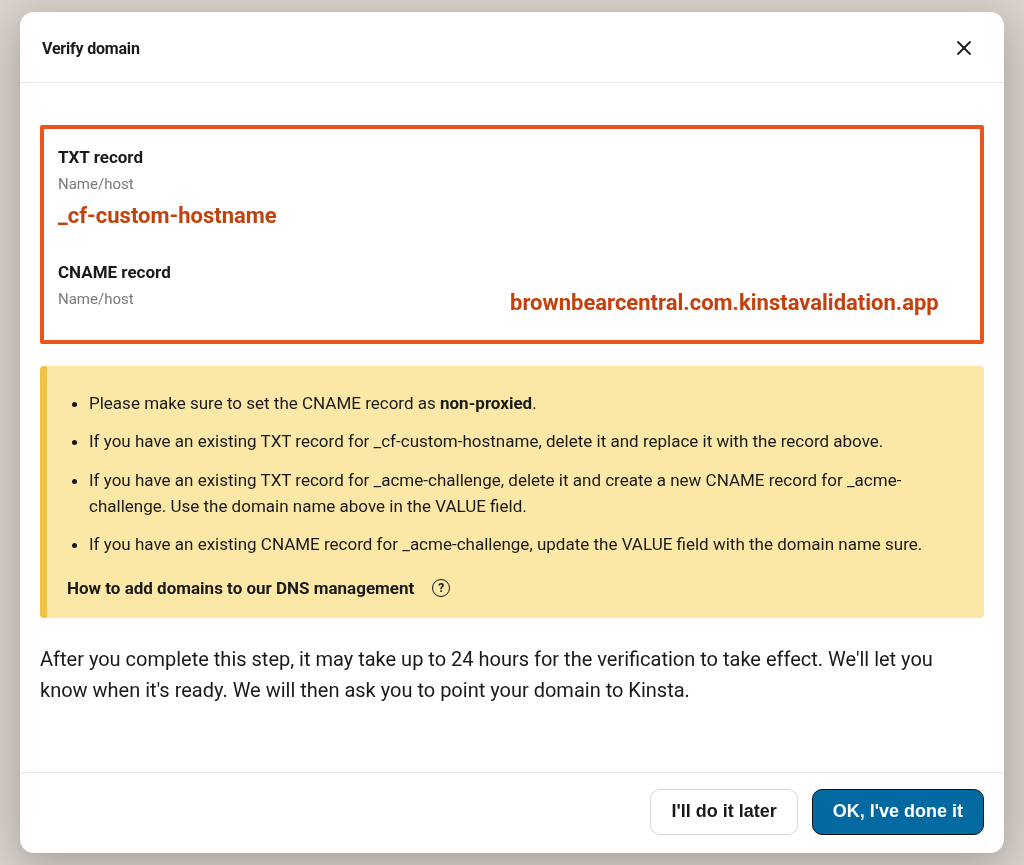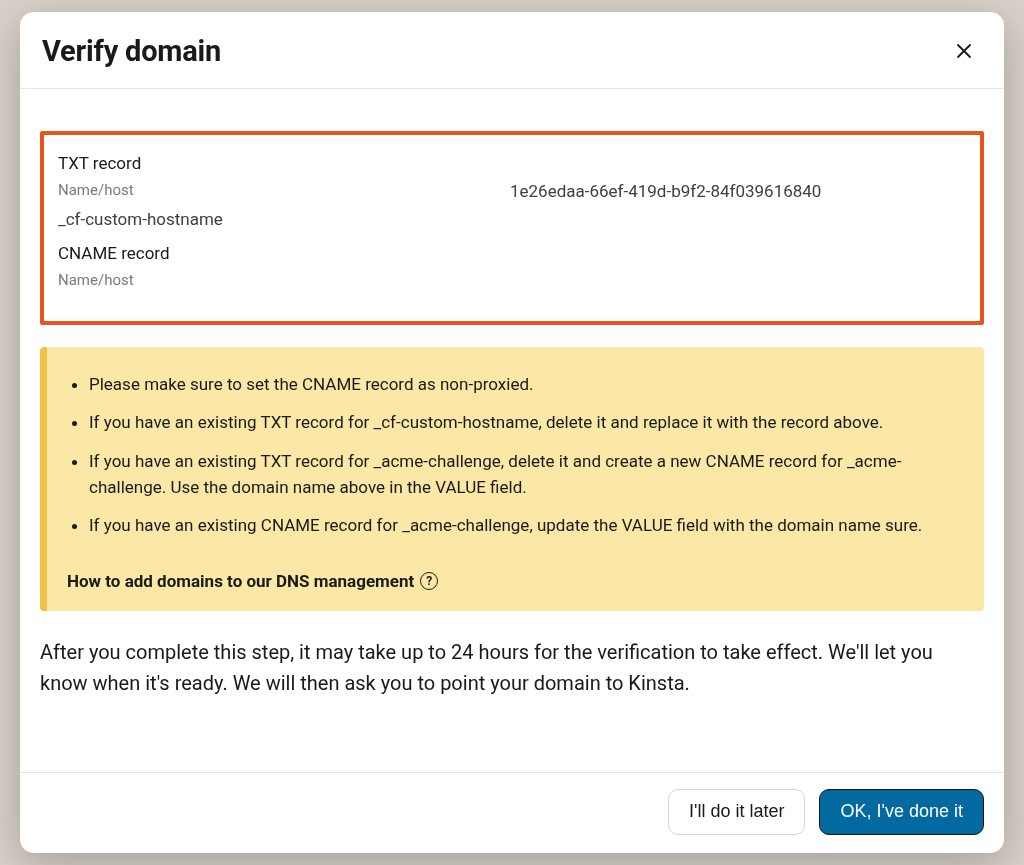--- a/index.html
+++ b/index.html
@@ -18,21 +18,21 @@
     display:flex; flex-direction:column;
     overflow:hidden;
   }
   .modal-header {
     display:flex; align-items:center; justify-content:space-between;
     padding:22px 26px 20px 22px;
     border-bottom:1px solid #e6e6e6;
     position:relative;
   }
   .modal-title {
-    font-size:29px; font-weight:700; color:#1a1a1a; letter-spacing:-0.2px;
+    font-size:16px; font-weight:700; color:#1a1a1a; letter-spacing:-0.2px;
   }
   .close-x {
     width:28px; height:28px; display:flex; align-items:center; justify-content:center;
     background:transparent; border:none; cursor:pointer; color:#222;
     font-size:16px;
   }
   .close-x svg { width:16px; height:16px; display:block; }
   .modal-body {
     padding:24px 20px 10px 20px;
     flex:1; overflow:auto;
@@ -40,55 +40,55 @@
   }
   .intro { line-height:1.55; font-size:17px; color:#1a1a1a; }
   .intro .lead { }
   .intro strong { font-weight:700; }
   .records-box {
     margin-top:18px;
     border:4px solid #e8541c;
     border-radius:2px;
     padding:16px 18px 22px 14px;
   }
-  .rec-title { font-weight:400; font-size:17px; margin-top:2px; margin-bottom:8px; }
-  .rec-title.second { margin-top:14px; }
+  .rec-title { font-weight:700; font-size:17px; margin-top:2px; margin-bottom:8px; }
+  .rec-title.second { margin-top:34px; }
   .rec-grid {
     display:grid; grid-template-columns: 1fr 1fr; 
   }
   .rec-label { font-size:15px; color:#7a7a7a; margin-bottom:10px; }
-  .rec-value { font-size:17px; color:#404040; word-break:break-all; }
+  .rec-value { font-size:22px; color:#c2410c; word-break:break-all;font-weight:bold; }
   .note-box {
     margin-top:22px;
     background:#fbe8a6;
     border-left:7px solid #f0c246;
     border-radius:4px;
     padding:18px 22px 20px 20px;
   }
   .note-box ul { list-style:disc; padding-left:22px; }
   .note-box li { font-size:17px; line-height:1.55; margin:6px 0 12px 0; color:#1a1a1a; }
-  .note-box li strong { font-weight:400;margin-top:12px; }
+  .note-box li strong { font-weight:700;margin-top:12px; }
   .help-link {
-    display:inline-flex; align-items:center; gap:6px;
+    display:inline-flex; align-items:center; gap:18px;
     font-weight:700; font-size:17px; color:#1a1a1a;
-    text-decoration:none; cursor:pointer; margin-top:20px;
+    text-decoration:none; cursor:pointer; margin-top:8px;
   }
   .help-link .qicon {
     width:18px; height:18px; border:1.6px solid #1a1a1a; border-radius:50%;
     display:inline-flex; align-items:center; justify-content:center;
     font-size:12px; font-weight:700;
   }
   .outro { margin-top:26px; font-size:20px; line-height:1.55; color:#1a1a1a; }
   .modal-footer {
     border-top:1px solid #e6e6e6;
     padding:16px 20px 18px 20px;
     display:flex; justify-content:flex-end; gap:14px; align-items:center;
   }
   .btn {
-    font-size:18px; font-weight:400; padding:12px 20px;
+    font-size:18px; font-weight:700; padding:12px 20px;
     border-radius:10px; cursor:pointer; border:1px solid transparent;
     line-height:1.1;
   }
   .btn-secondary {
     background:#fff; color:#1a1a1a; border:1px solid #d6d6d6;
   }
   .btn-primary {
     background:#0369a1; color:#fff; border:1px solid #121212;
   }
 </style>
@@ -114,30 +114,30 @@
   <div class="modal-body">
 
     <div class="records-box">
       <div class="rec-title">TXT record</div>
       <div class="rec-grid">
         <div>
           <div class="rec-label">Name/host</div>
           <div class="rec-value">_cf-custom-hostname</div>
         </div>
         <div>
-          <div class="rec-value">1e26edaa-66ef-419d-b9f2-84f039616840</div>
         </div>
       </div>
 
       <div class="rec-title second">CNAME record</div>
       <div class="rec-grid">
         <div>
           <div class="rec-label">Name/host</div>
         </div>
         <div>
+          <div class="rec-value">brownbearcentral.com.kinstavalidation.app</div>
         </div>
       </div>
     </div>
 
     <div class="note-box">
       <ul>
         <li>
           <span>Please make sure to set the CNAME record as </span><strong>non-proxied</strong><span>.</span>
         </li>
         <li>If you have an existing TXT record for _cf-custom-hostname, delete it and replace it with the record above.</li>

